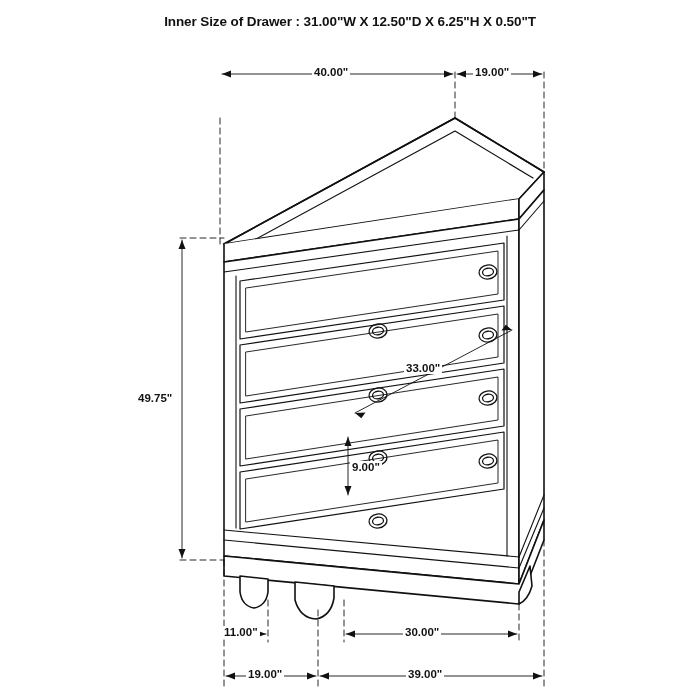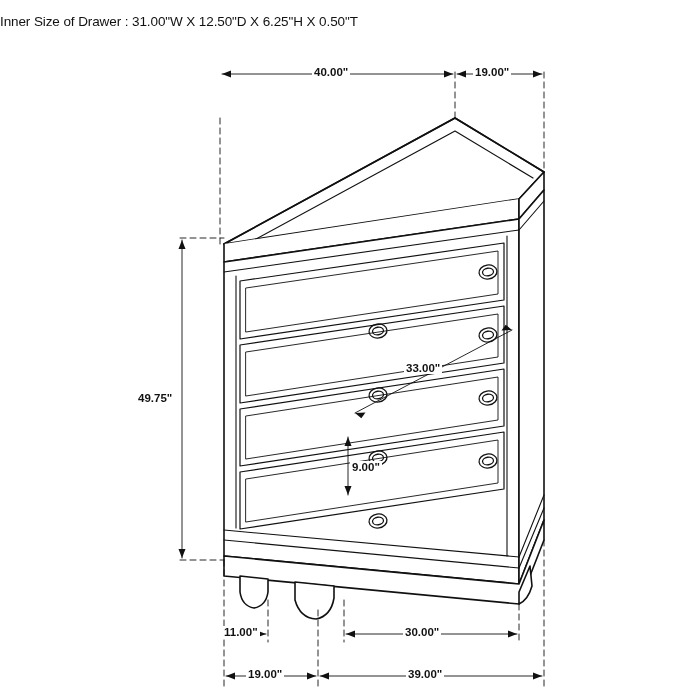--- a/index.html
+++ b/index.html
@@ -8,22 +8,23 @@
     background:#ffffff;
     font-family:"Liberation Sans", sans-serif;
     color:#111;
     position:relative;
     overflow:hidden;
   }
   #stage{position:absolute;inset:0;}
   .title{
     position:absolute;
     top:14px;left:0;width:700px;
+    text-align:center;
     font-size:13.5px;
-    font-weight:normal;
+    font-weight:bold;
     letter-spacing:-0.1px;
     color:#111;
   }
   .dimlabel{
     position:absolute;
     font-size:11.5px;
     font-weight:bold;
     color:#111;
     background:#ffffff;
     padding:0 2px;

